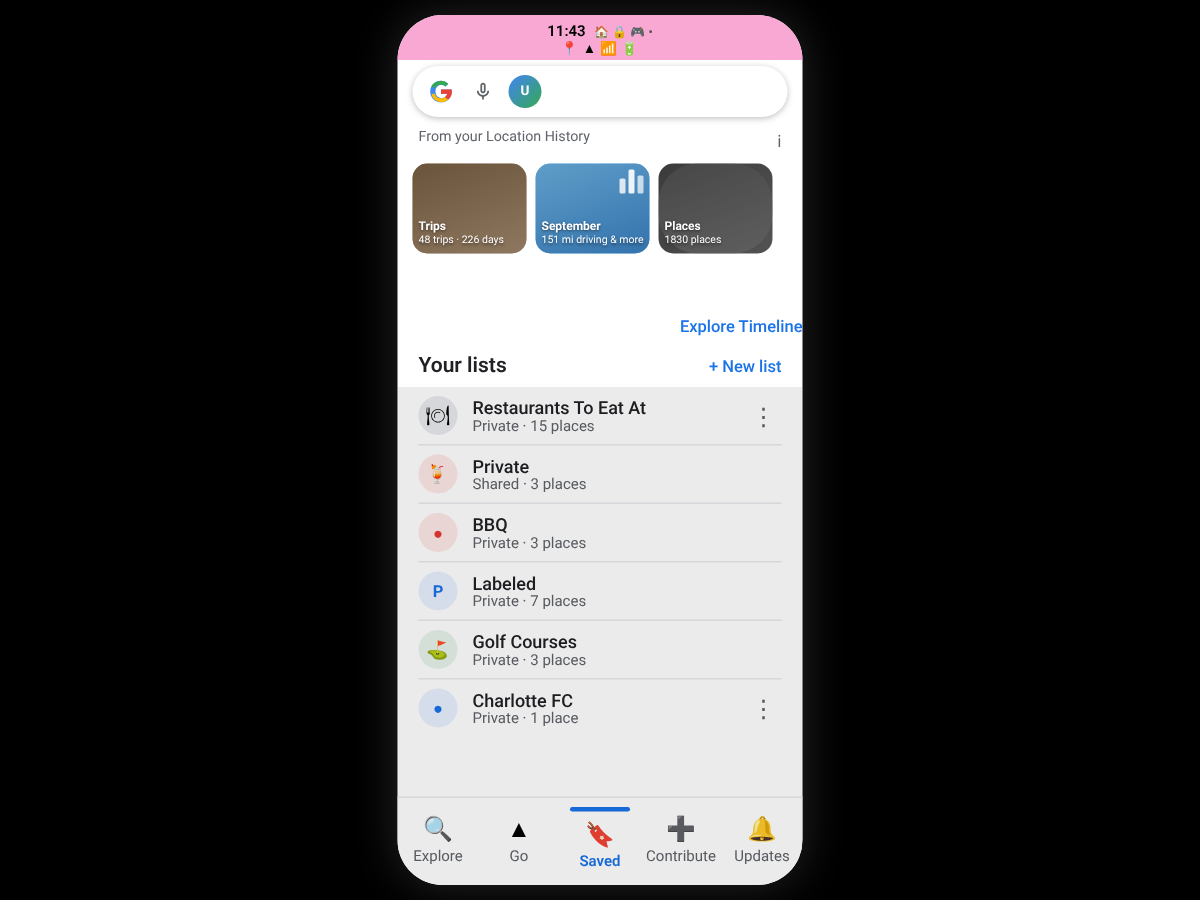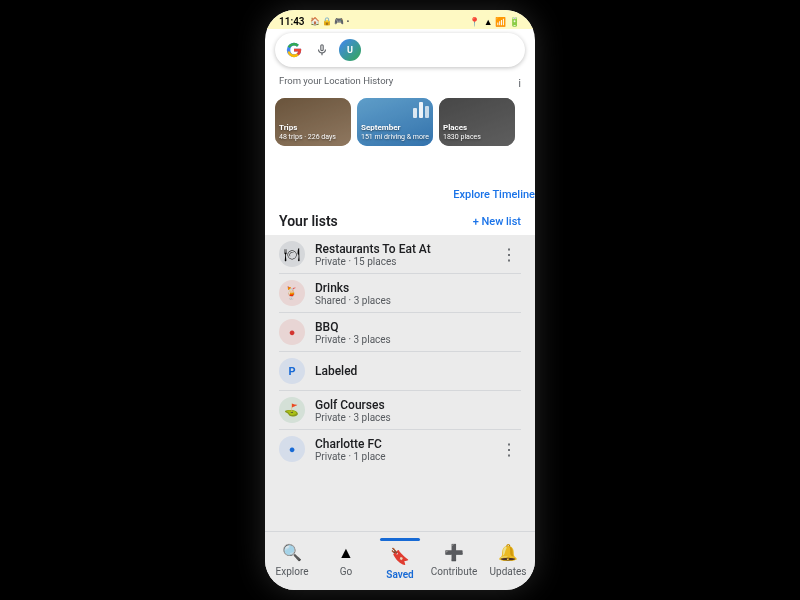--- a/index.html
+++ b/index.html
@@ -15,27 +15,28 @@
     .phone-frame {
       width: 270px;
       height: 580px;
       background: #fff;
       border-radius: 30px;
       overflow: hidden;
       position: relative;
       box-shadow: 0 0 30px rgba(255,255,255,0.15);
     }
     .status-bar {
-      background: #fef9c3;
+      background: #f9a8d4;
       display: flex;
       justify-content: space-between;
       align-items: center;
       padding: 6px 14px 2px;
       font-size: 10px;
       font-weight: 600;
+      flex-direction: column;
     }
     .status-left { display: flex; align-items: center; gap: 4px; }
     .status-right { display: flex; align-items: center; gap: 3px; font-size: 9px; }
     .search-bar {
       margin: 4px 10px 6px;
       background: #fff;
       border-radius: 22px;
       box-shadow: 0 1px 4px rgba(0,0,0,0.25);
       display: flex;
       align-items: center;
@@ -82,21 +83,21 @@
       gap: 6px;
       padding: 6px 10px;
       overflow: hidden;
     }
     .timeline-card {
       border-radius: 10px;
       overflow: hidden;
       position: relative;
       flex-shrink: 0;
       width: 76px;
-      height: 48px;
+      height: 60px;
     }
     .card-bg {
       width: 100%;
       height: 100%;
       display: flex;
       align-items: flex-end;
       padding: 4px;
     }
     .card-trips { background: linear-gradient(135deg, #8b7355, #a0866b); }
     .card-sept { background: linear-gradient(135deg, #6ab7e8, #4a90d9); }
@@ -301,21 +302,21 @@
             <div style="width:4px;height:12px;background:rgba(255,255,255,0.7);border-radius:1px;"></div>
           </div>
         </div>
         <div class="card-text" style="position:relative;z-index:1;">
           <div class="card-title">September</div>
           <div>151 mi driving &amp; more</div>
         </div>
       </div>
     </div>
     <div class="timeline-card card-places">
-      <div class="card-bg" style="background: linear-gradient(160deg,#666,#888); position:relative;">
+      <div class="card-bg" style="background: linear-gradient(160deg,#666,#888); position:relative;border-radius:26px;">
         <div style="position:absolute;inset:0;background:rgba(0,0,0,0.3);"></div>
         <div class="card-text" style="position:relative;z-index:1;">
           <div class="card-title">Places</div>
           <div>1830 places</div>
         </div>
       </div>
     </div>
   </div>
 
   <div class="explore-timeline">Explore Timeline</div>
@@ -333,39 +334,40 @@
         <div class="list-name">Restaurants To Eat At</div>
         <div class="list-sub">Private · 15 places</div>
       </div>
       <span class="three-dots">⋮</span>
     </div>
     <div class="divider"></div>
 
     <div class="list-item">
       <div class="list-icon list-icon-drinks" style="font-size:12px;">🍹</div>
       <div class="list-info">
-        <div class="list-name">Drinks</div>
+        <div class="list-name">Private</div>
         <div class="list-sub">Shared · 3 places</div>
       </div>
     </div>
     <div class="divider"></div>
 
     <div class="list-item">
       <div class="list-icon list-icon-bbq" style="font-size:11px; color:#e53935;">●</div>
       <div class="list-info">
         <div class="list-name">BBQ</div>
         <div class="list-sub">Private · 3 places</div>
       </div>
     </div>
     <div class="divider"></div>
 
     <div class="list-item">
       <div class="list-icon list-icon-labeled" style="font-size:11px; color:#1a73e8; font-weight:bold;">P</div>
       <div class="list-info">
         <div class="list-name">Labeled</div>
+        <div class="list-sub">Private · 7 places</div>
       </div>
     </div>
     <div class="divider"></div>
 
     <div class="list-item">
       <div class="list-icon list-icon-golf" style="font-size:12px;">⛳</div>
       <div class="list-info">
         <div class="list-name">Golf Courses</div>
         <div class="list-sub">Private · 3 places</div>
       </div>

